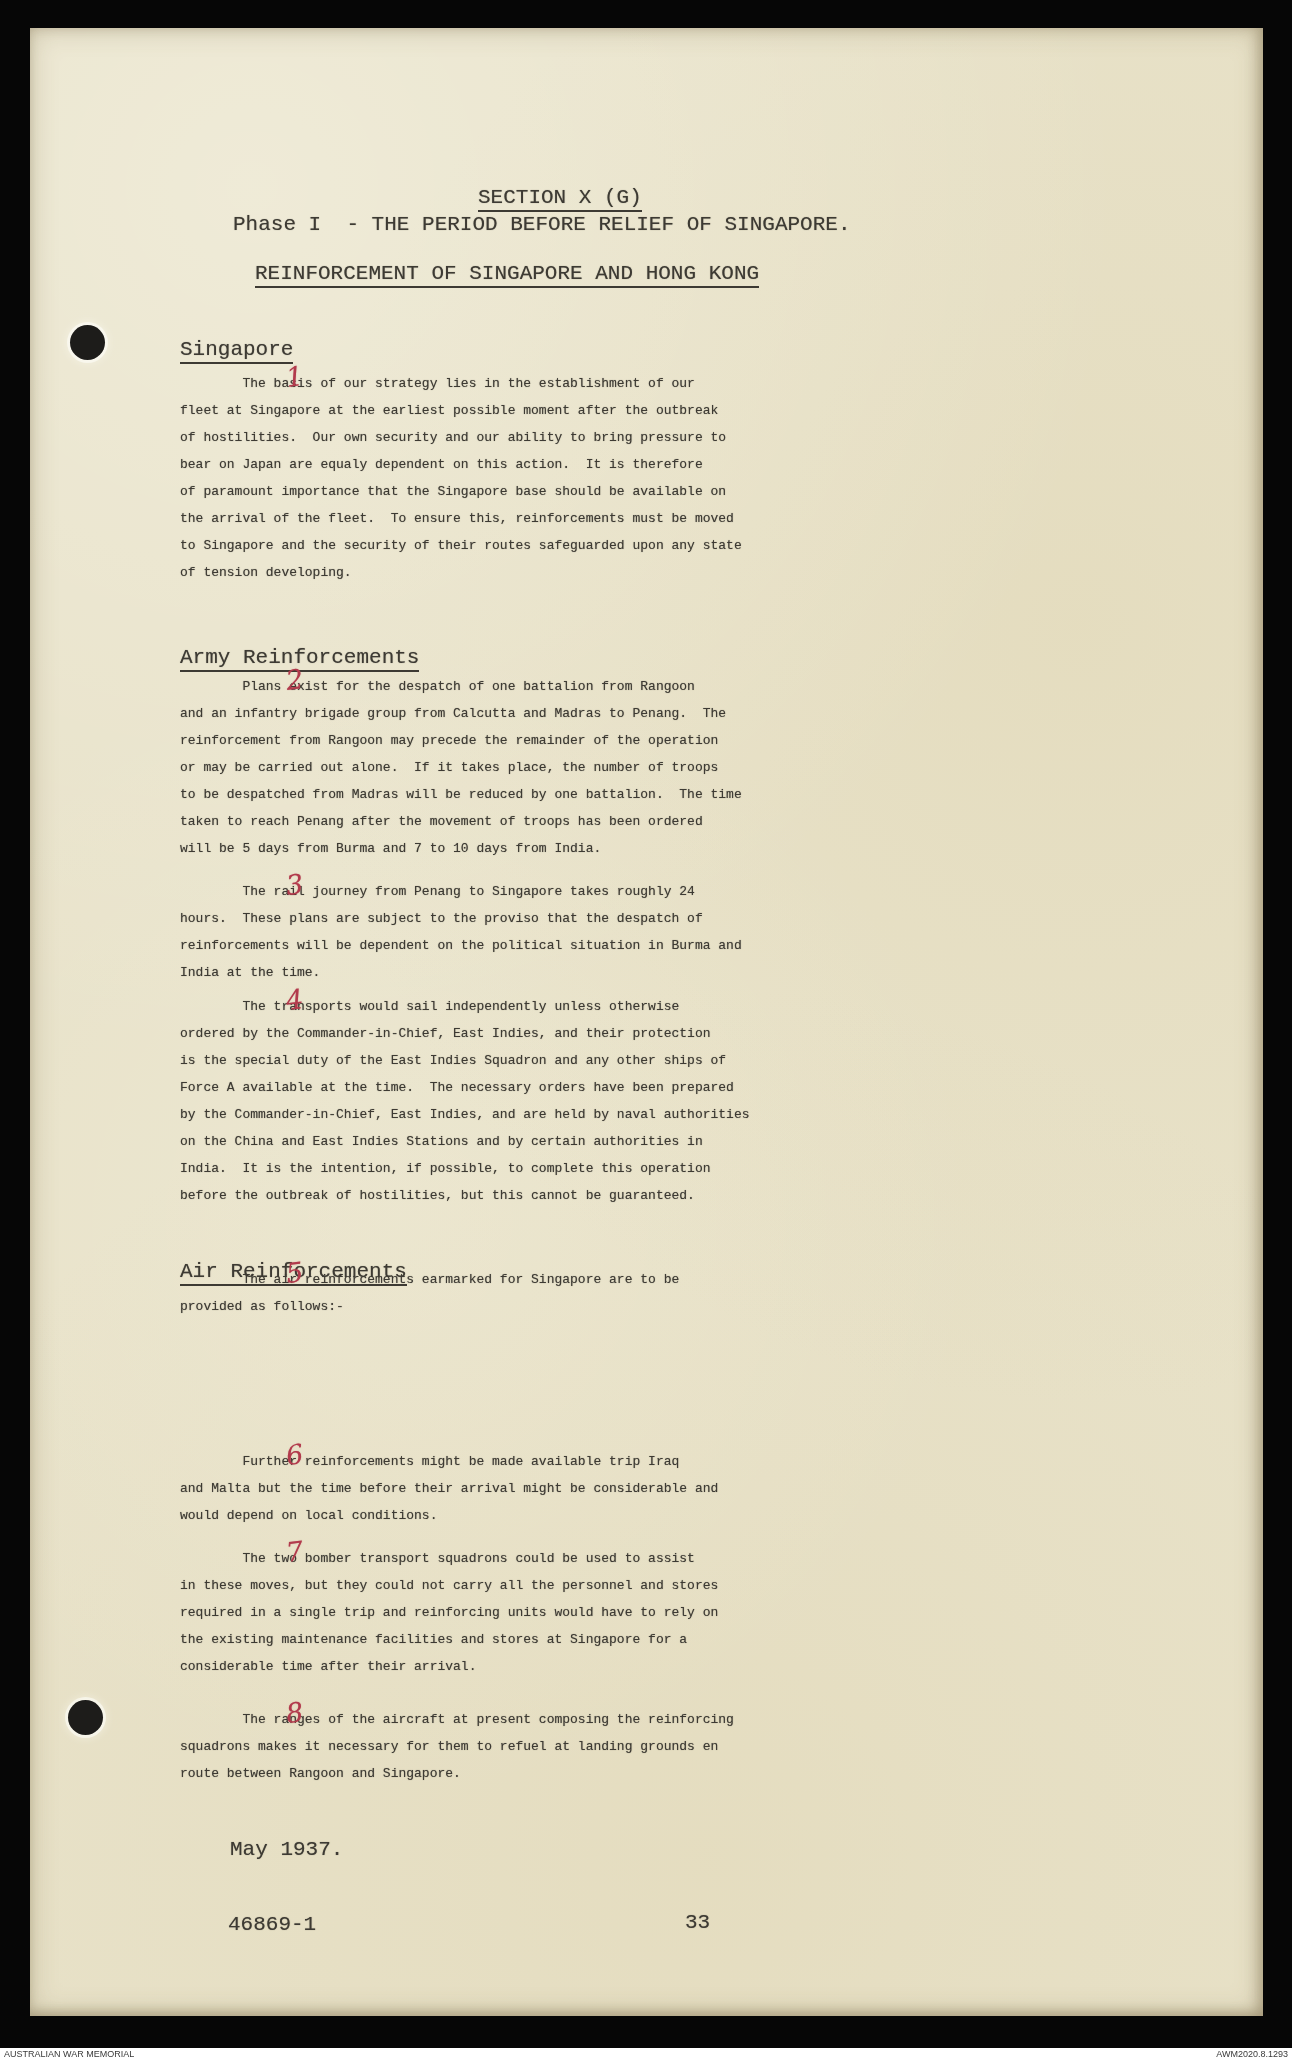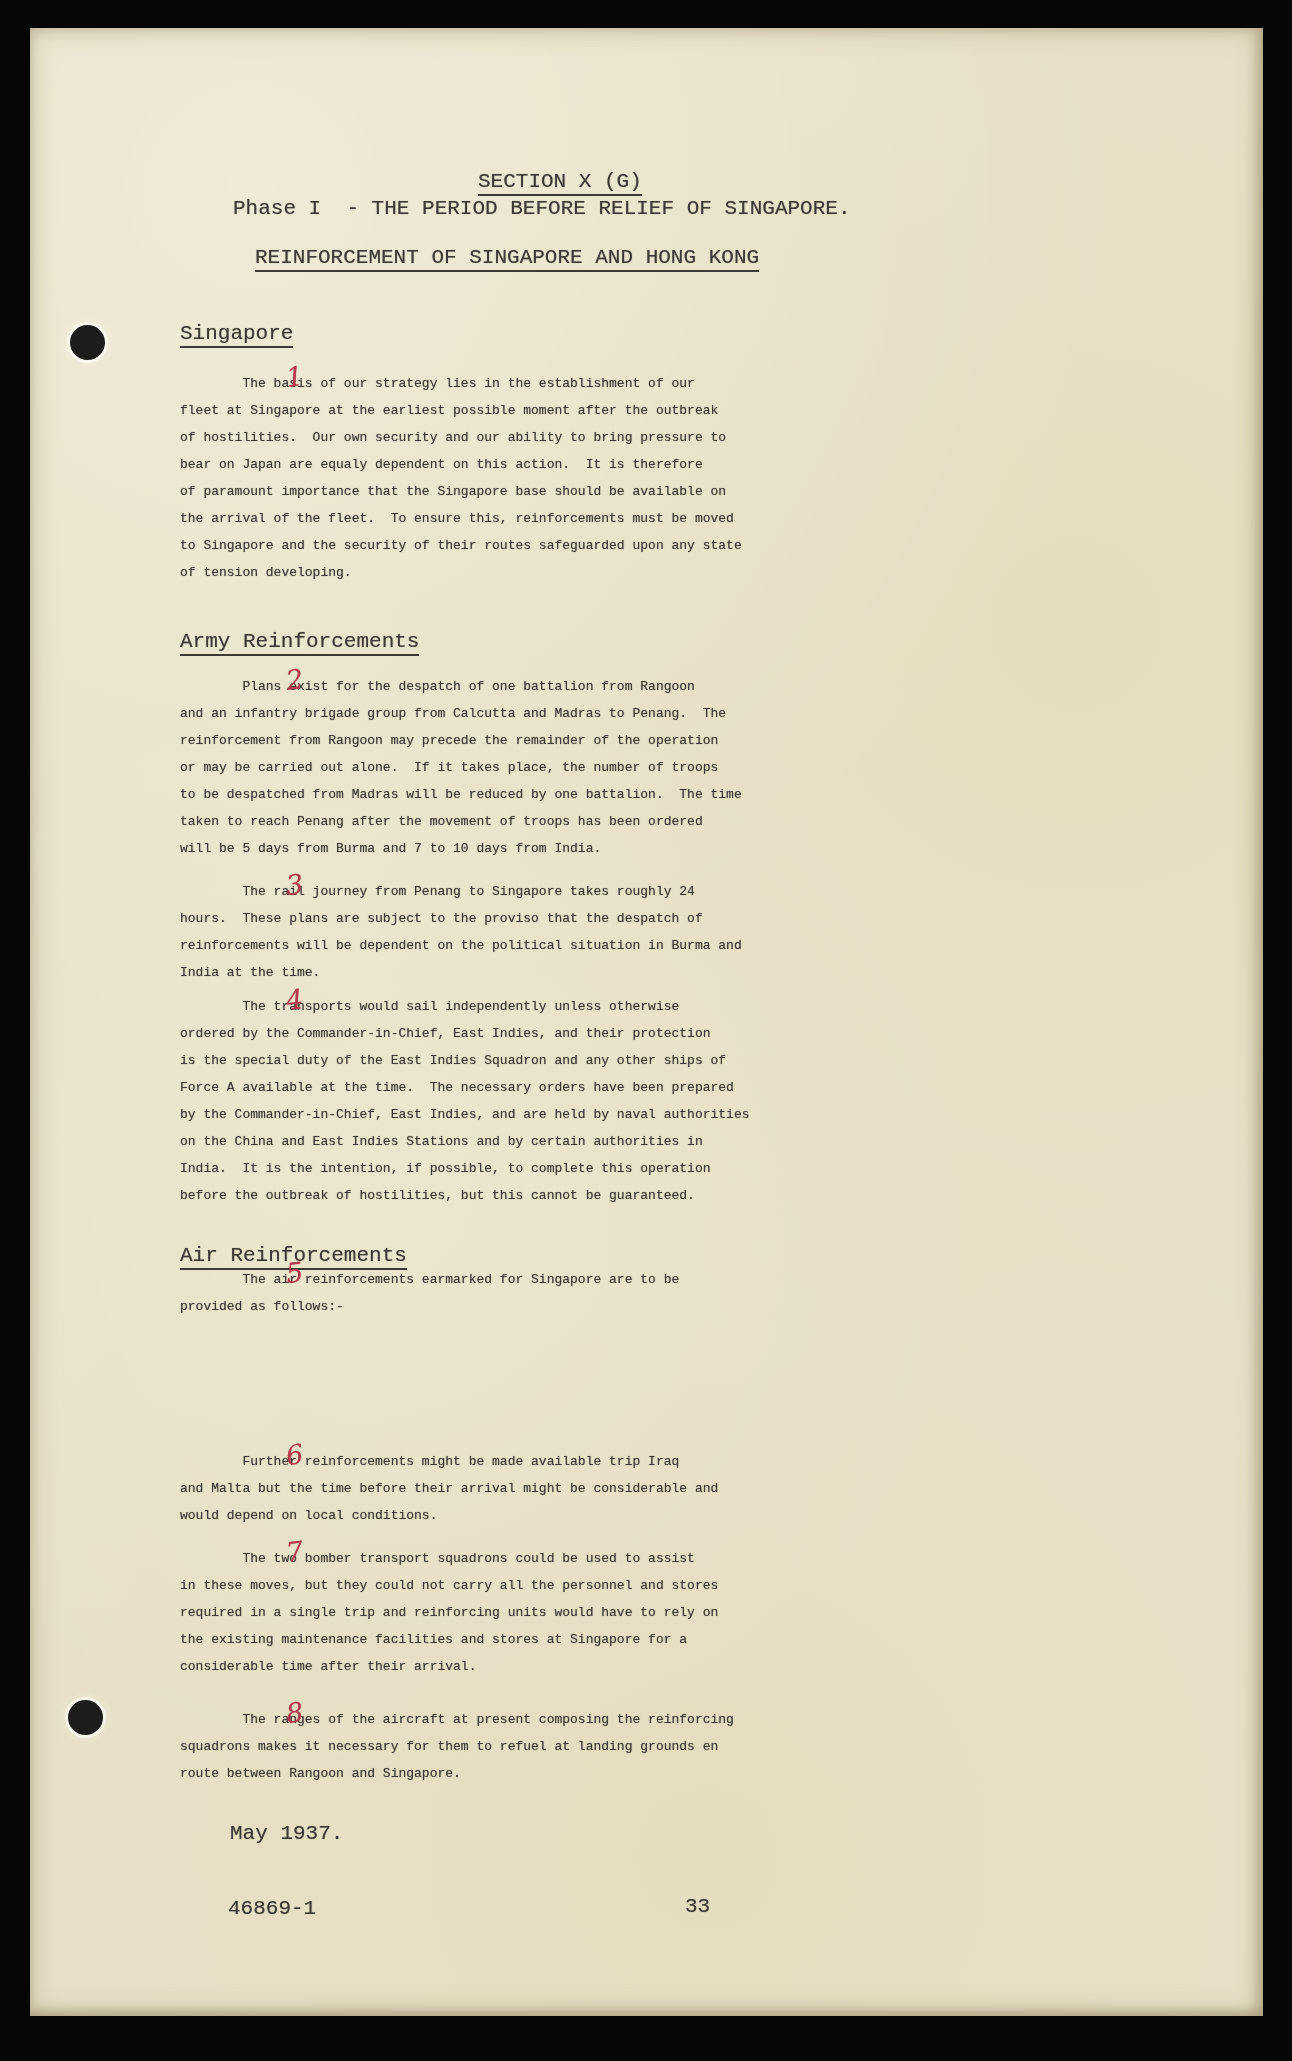--- a/index.html
+++ b/index.html
@@ -8,21 +8,21 @@
   .paper{position:absolute;left:30px;top:28px;width:1233px;height:1988px;
          background-color:#e8e2c9;
          background-image:
            radial-gradient(circle at 18% 8%,  rgba(255,255,248,0.30), transparent 42%),
            radial-gradient(circle at 85% 30%, rgba(214,199,152,0.20), transparent 45%),
            radial-gradient(circle at 30% 60%, rgba(255,253,242,0.18), transparent 40%),
            radial-gradient(circle at 55% 92%, rgba(213,197,150,0.18), transparent 45%);
          box-shadow: inset 0 0 28px rgba(115,96,58,0.28), inset -7px 0 12px rgba(95,78,45,0.22),
                      inset 0 -6px 10px rgba(95,78,45,0.18);}
   .tline{position:absolute;white-space:pre;color:#3d3a33;font-size:21px;line-height:27px;
-         text-shadow:0 0 1px rgba(61,58,51,0.55);}
+         text-shadow:0 0 1px rgba(61,58,51,0.55);margin-top:16px;}
   .ul{border-bottom:2px solid #3d3a33;padding-bottom:1px;}
   .para{position:absolute;left:150px;width:1030px;}
   .ptext{white-space:pre;color:#3d3a33;font-size:13px;line-height:27px;
          text-shadow:0 0 1px rgba(61,58,51,0.55);}
   .pnum{position:absolute;left:106px;top:-7px;color:#b23a4c;font-size:27px;line-height:27px;
         font-family:"DejaVu Serif",serif;font-style:italic;transform:rotate(-7deg);
         text-shadow:0 0 1px rgba(178,58,76,0.5);}
   .punch-hole{position:absolute;width:35px;height:35px;border-radius:50%;background:#1d1c1a;
         box-shadow:0 0 0 3px rgba(255,255,252,0.55), 0 0 9px 4px rgba(255,255,250,0.35);}
   .archive-bar{position:absolute;left:0;top:2048px;width:1292px;height:13px;background:#ffffff;
@@ -123,13 +123,17 @@
 
     <div class="tline" style="left:200px;top:1792px">May 1937.</div>
 
     <div class="tline" style="left:198px;top:1867px">46869-1</div>
     <div class="tline" style="left:655px;top:1865px">33</div>
 
     <div class="punch-hole" style="left:40px;top:297px"></div>
     <div class="punch-hole" style="left:38px;top:1672px"></div>
   </div>
 
+  <div class="archive-bar">
+    <span>AUSTRALIAN WAR MEMORIAL</span>
+    <span>AWM2020.8.1293</span>
+  </div>
 </div>
 
 </body></html>

